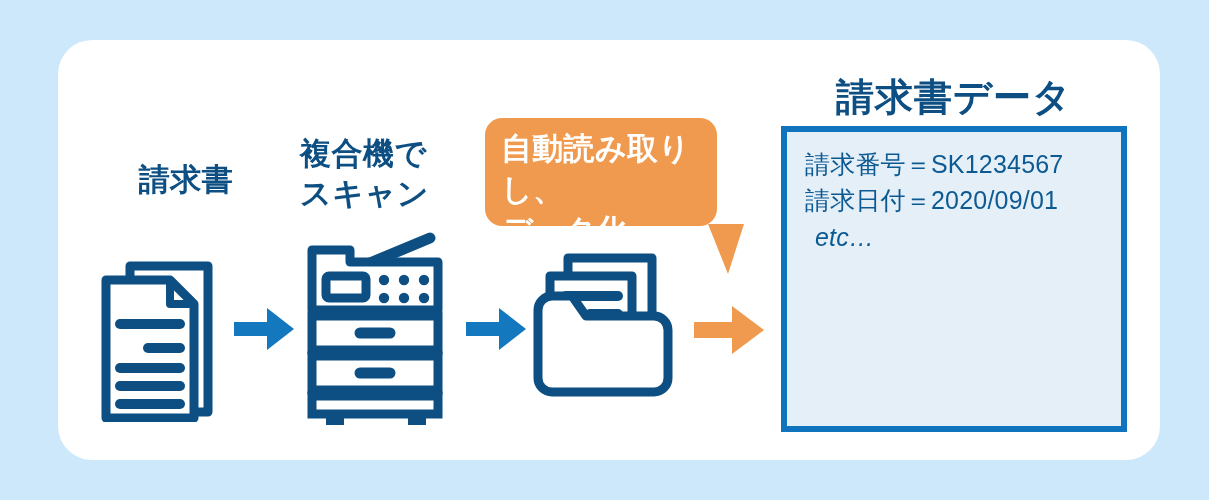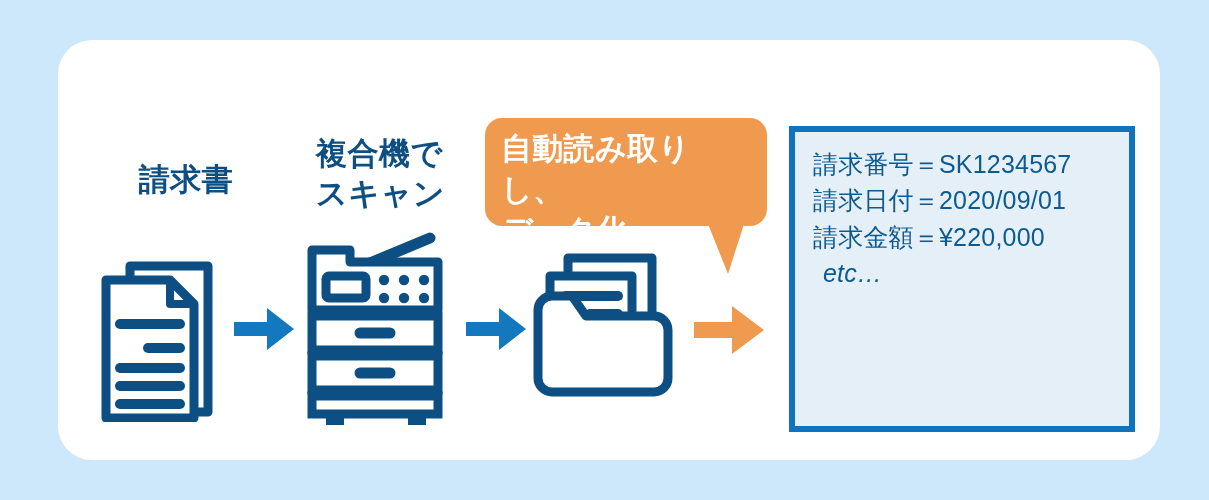--- a/index.html
+++ b/index.html
@@ -45,21 +45,21 @@
     text-align: center;
   }
 
   #label-invoice {
     left: 116px;
     top: 160px;
     width: 140px;
   }
 
   #label-scan {
-    left: 316px;
+    left: 300px;
     top: 134px;
     width: 166px;
     text-align: left;
   }
 
   
   .icon-wrap {
     position: absolute;
   }
 
@@ -71,21 +71,21 @@
   .arrow-wrap { position: absolute; }
   #arrow-1 { left: 234px; top: 302px; width: 62px; height: 54px; }
   #arrow-2 { left: 466px; top: 302px; width: 62px; height: 54px; }
   #arrow-3 { left: 694px; top: 300px; width: 72px; height: 60px; }
 
   
   #bubble {
     position: absolute;
     left: 485px;
     top: 118px;
-    width: 282px;
+    width: 232px;
     height: 108px;
     background: #ef9a4e;
     border-radius: 17px;
     box-sizing: border-box;
     padding: 10px 14px 0 16px;
   }
   #bubble-text {
     color: #ffffff;
     font-size: 31px;
     font-weight: 700;
@@ -117,21 +117,20 @@
   #data-box {
     position: absolute;
     left: 781px;
     top: 126px;
     width: 346px;
     height: 306px;
     box-sizing: border-box;
     background: #e4eff8;
     border: 6px solid #1073be;
     padding: 14px 0 0 0;
-    margin-left: 8px;
   }
 
   .data-line {
     color: #0d5a92;
     font-size: 25px;
     line-height: 1.455;
     letter-spacing: 0.2px;
     padding-left: 18px;
     white-space: pre;
   }
@@ -240,21 +239,21 @@
   <div id="bubble">
     <div id="bubble-text">自動読み取りし、
 データ化</div>
   </div>
   <div id="bubble-tail">
     <svg viewBox="0 0 40 50" width="40" height="50" aria-hidden="true">
       <path d="M2 0 H38 L22 50 Z" fill="#ef9a4e"></path>
     </svg>
   </div>
 
+  <div id="data-title">請求書データ</div>
 
   <div id="data-box">
     <div class="data-line">請求番号＝SK1234567</div>
     <div class="data-line">請求日付＝2020/09/01</div>
-    <div class="data-line">請求金額＝¥220,000</div>
     <div class="data-line indent">etc…</div>
   </div>
 
 </div>
 
 </body></html>

